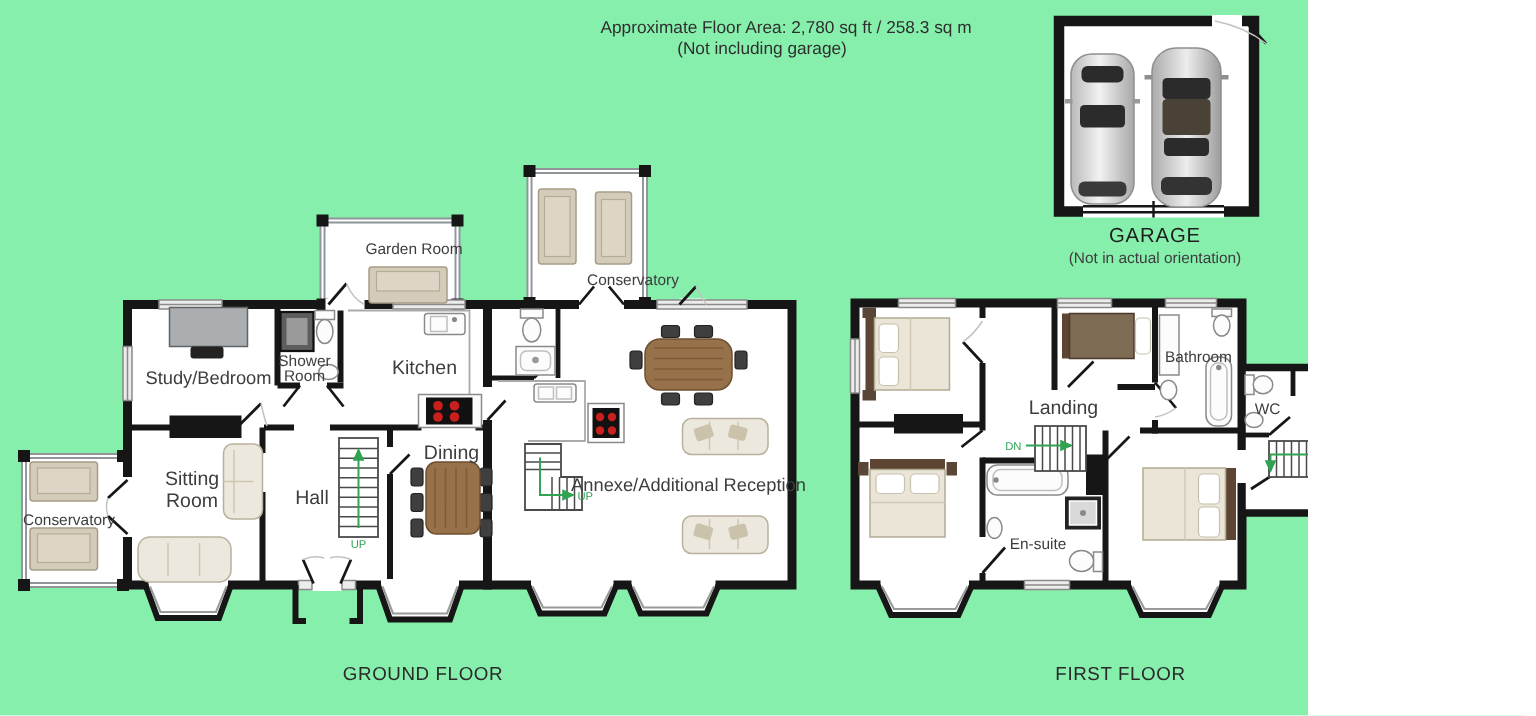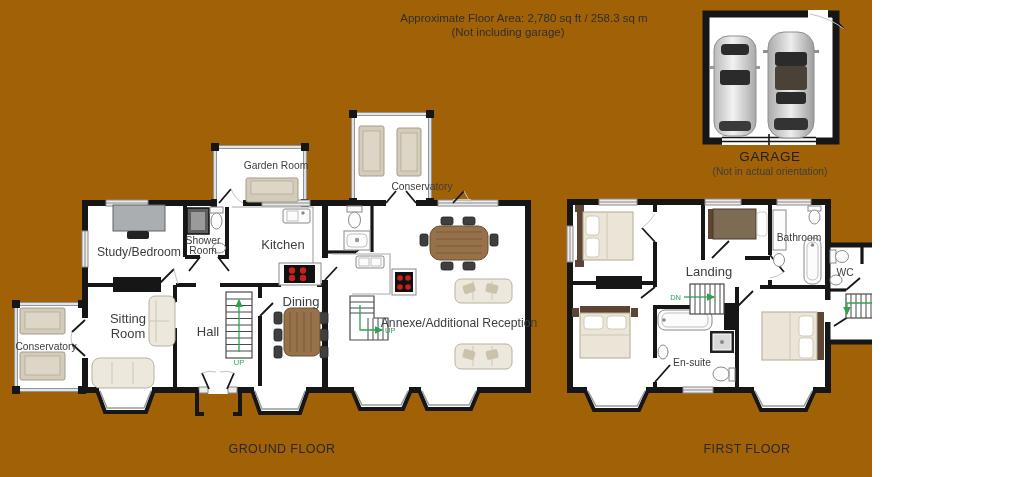--- a/index.html
+++ b/index.html
@@ -1,16 +1,16 @@
 <!DOCTYPE html>
 <html><head>
 <meta charset="utf-8">
 <style>
   html,body{margin:0;padding:0;background:#fff;}
-  .canvas{position:relative;width:872px;height:477px;background:#a16207;overflow:hidden;
+  .canvas{position:relative;width:872px;height:477px;background:#86efac;overflow:hidden;
           font-family:"Liberation Sans",sans-serif;}
   svg{display:block}
   
   .wx6{fill:#fff;stroke:#161616;stroke-width:6}
   .wx5{fill:#fff;stroke:#161616;stroke-width:5}
   .wx7{fill:#fff;stroke:#161616;stroke-width:7}
   .wln{stroke:#161616;stroke-width:4;fill:none}
   .wln3{stroke:#161616;stroke-width:3.2;fill:none}
   .blk{fill:#161616}
   .gap{fill:#ffffff}

